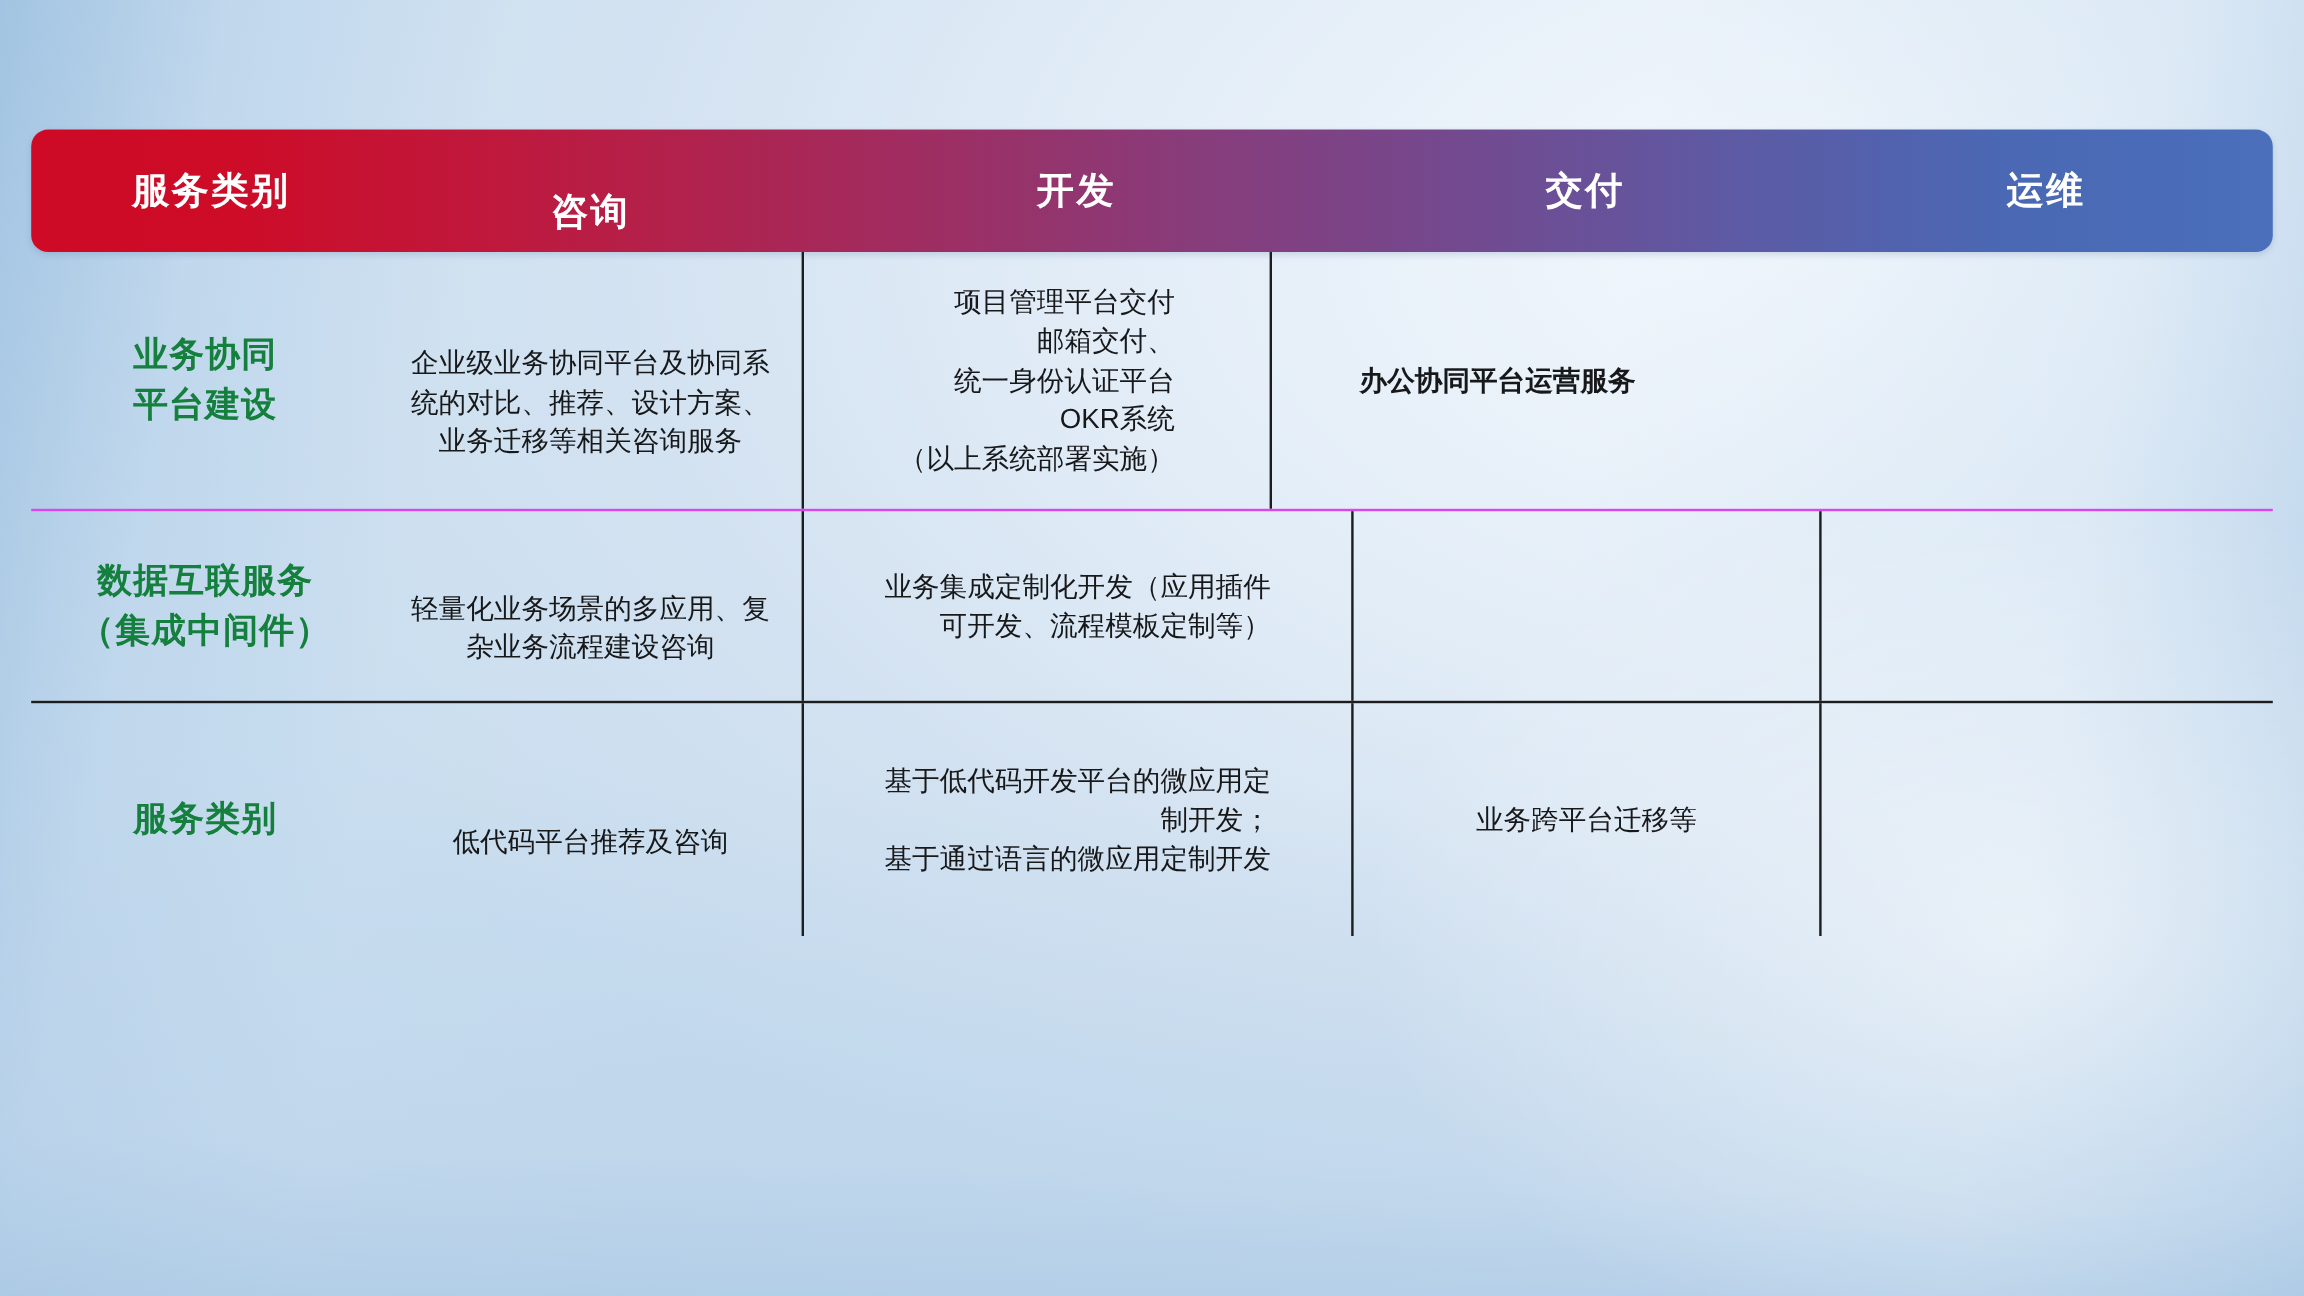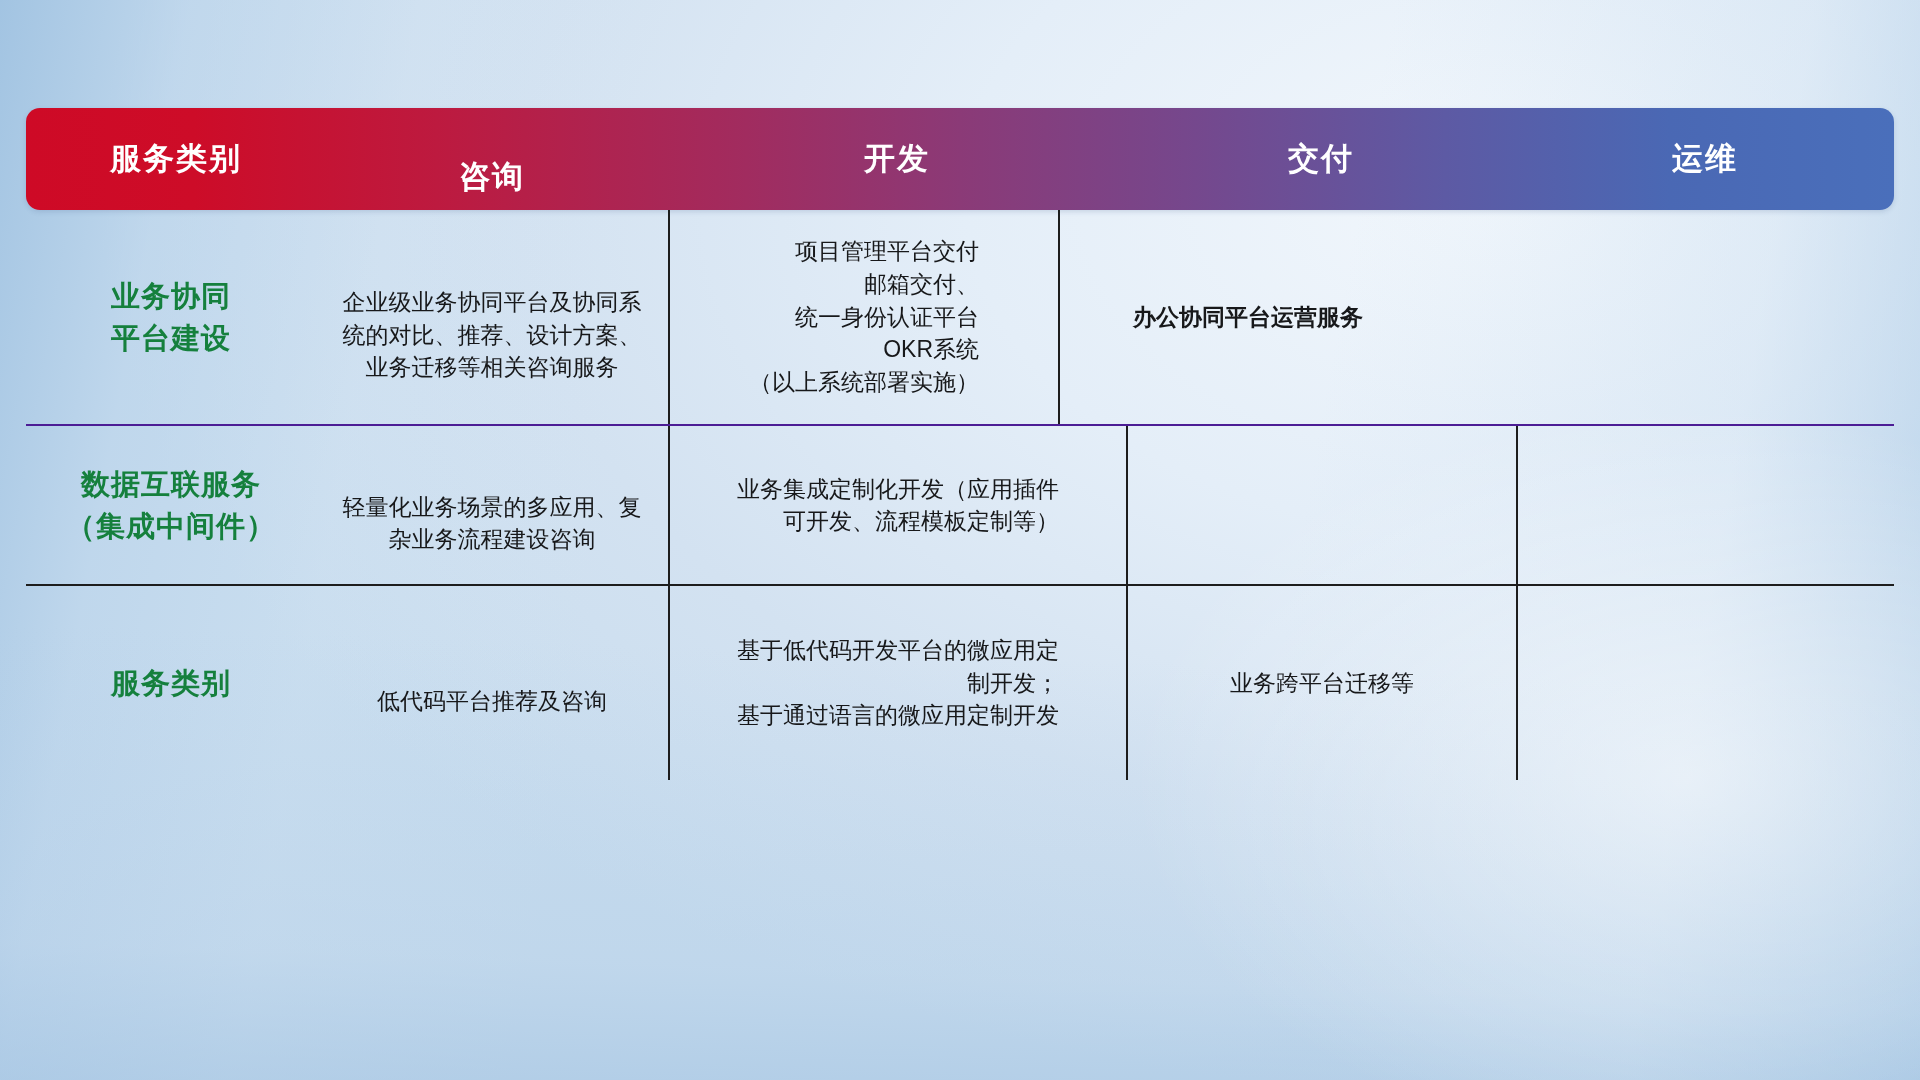--- a/index.html
+++ b/index.html
@@ -102,21 +102,21 @@
     width: 1868px;
     height: 570px;
     display: flex;
     flex-direction: column;
   }
   .row {
     display: flex;
     box-sizing: border-box;
   }
   .row.r1 { height: 252px; }
-  .row.r2 { height: 188px; border-top: 2px solid #4c1d95; }
+  .row.r2 { height: 188px; border-top: 2px solid #d946ef; }
   .row.r3 { height: 230px; border-top: 2px solid #1d1d1d; }
 
   .cell {
     box-sizing: border-box;
     display: flex;
     align-items: center;
     justify-content: center;
     padding: 6px 14px;
     text-align: center;
     font-size: 23px;

